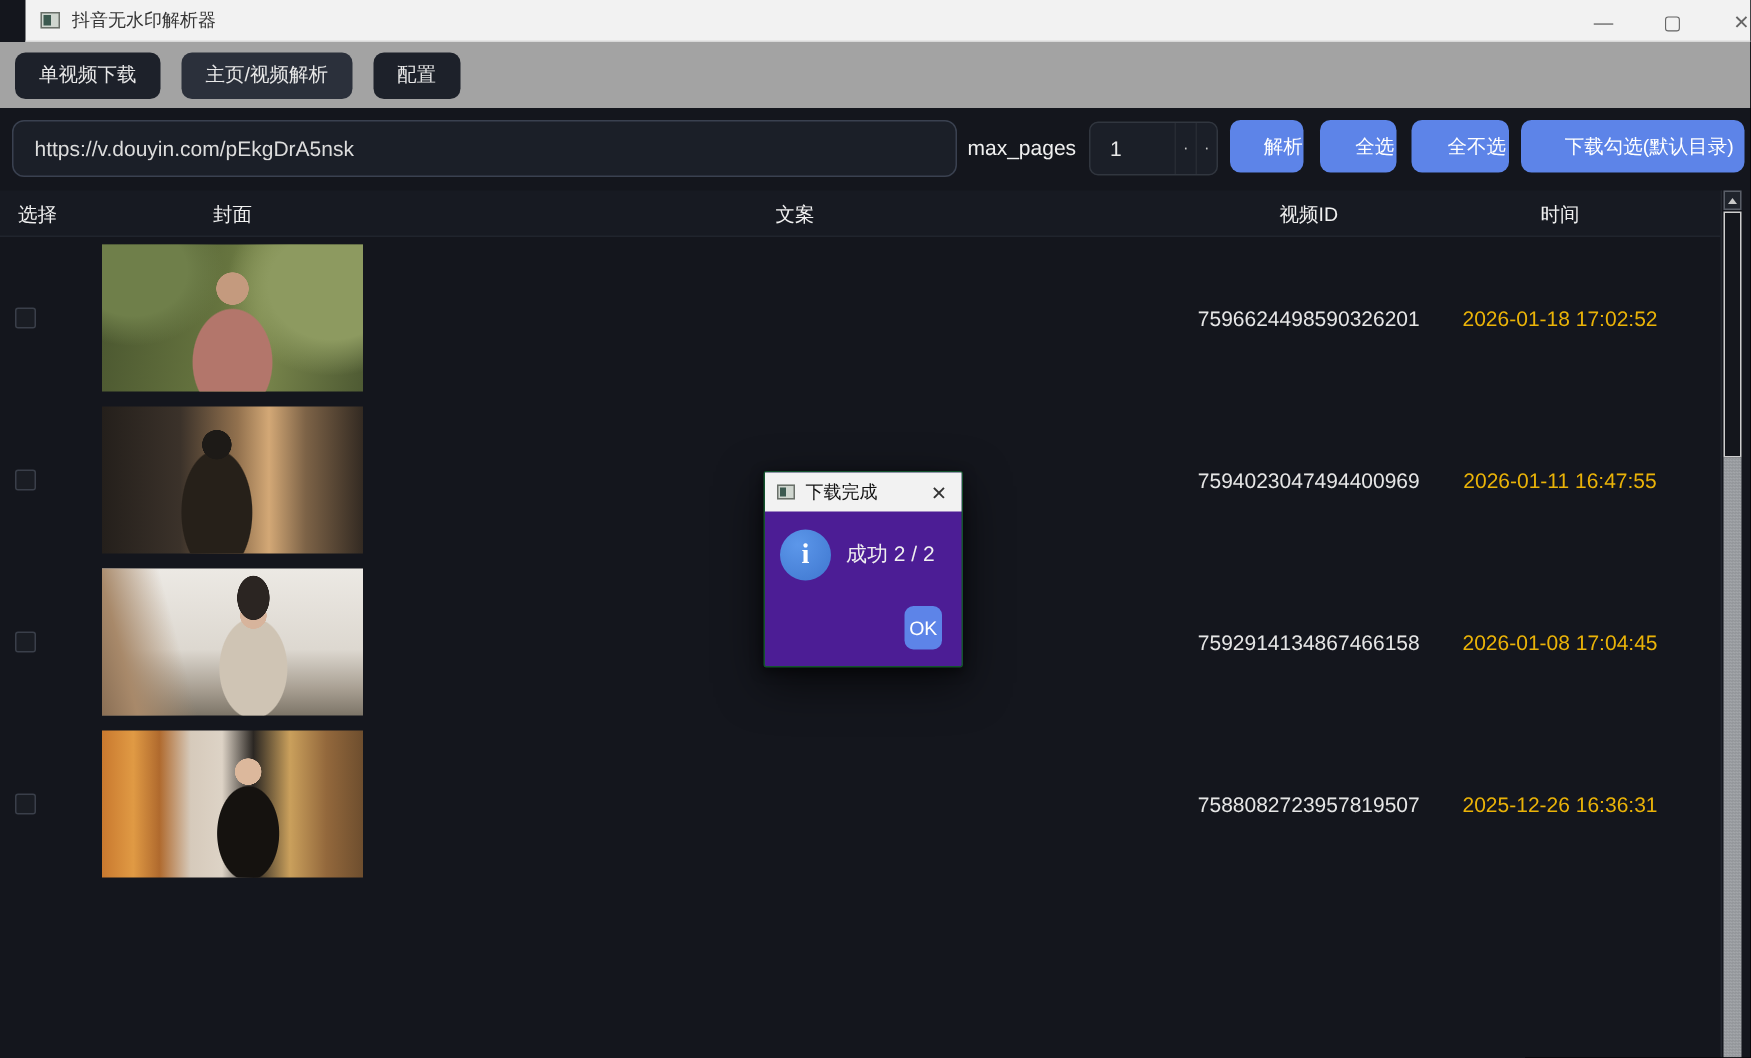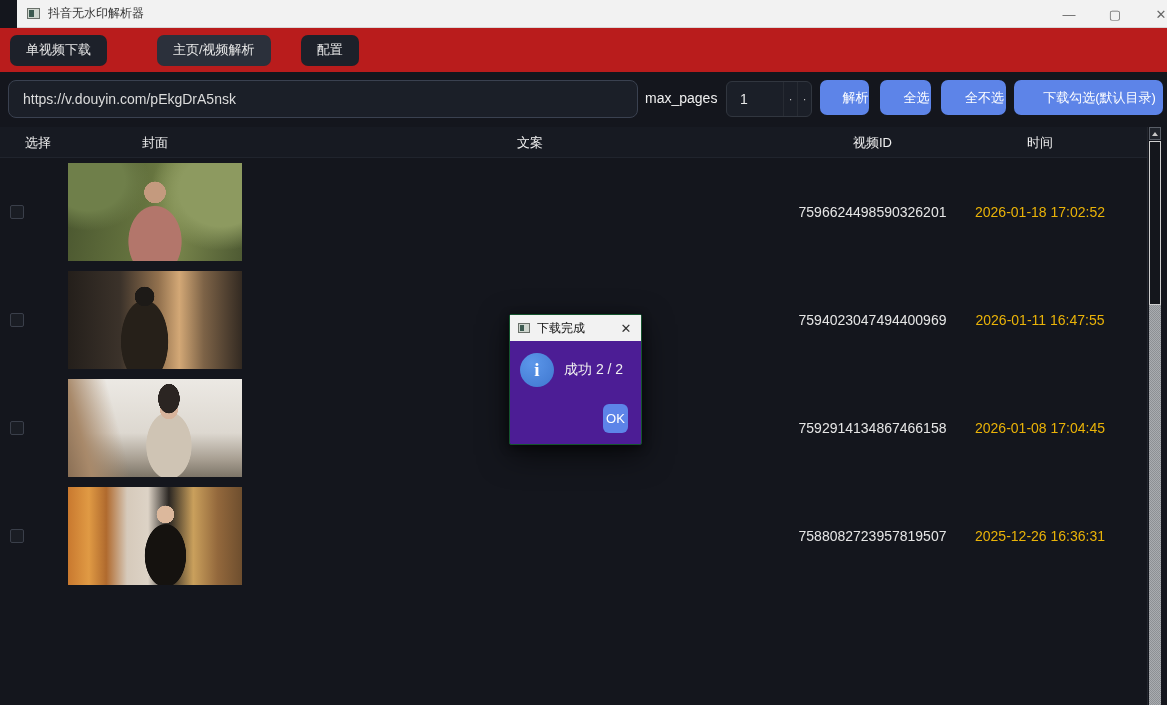--- a/index.html
+++ b/index.html
@@ -23,27 +23,27 @@
   .app-icon::after{ content:""; position:absolute; left:1px; top:1px; width:5px; height:7px; background:#3c5a50; }
   .titlebar .title{ margin-left:8px; font-size:12px; color:#333; }
   .win-controls{ position:absolute; right:0; top:0; height:28px; display:flex; }
   .win-btn{
     width:46px; height:28px; display:flex; align-items:center; justify-content:center;
     color:#666; font-size:13px; cursor:pointer;
   }
   
   .tabbar{
     position:absolute; left:0; top:28px; width:1167px; height:44px;
-    background:#b91c1c; display:flex; align-items:center; gap:30px; padding-left:10px;
+    background:#a3a3a3; display:flex; align-items:center; gap:14px; padding-left:10px;
   }
   .tab{
     height:31px; padding:0 16px; display:flex; align-items:center;
     border-radius:7px; background:#1d212a; color:#e8e8e8; font-size:13px; cursor:pointer;
   }
-  .tab.active{ background:#2b303b;margin-left:20px; }
+  .tab.active{ background:#2b303b; }
   
   .toolbar{ position:absolute; left:0; top:72px; width:1167px; height:52px; }
   .url-input{
     position:absolute; left:8px; top:8px; width:630px; height:38px;
     background:#1b1f28; border:1px solid #3a4150; border-radius:8px;
     color:#dcdcdc; font-size:14px; padding:0 14px; outline:none;
     font-family:"Liberation Sans", sans-serif;
   }
   .maxpages-label{ position:absolute; left:645px; top:18px; color:#f0f0f0; font-size:14px; }
   .spinbox{
@@ -70,21 +70,21 @@
   .btn-none{ left:941px; width:65px; }
   .btn-download{ left:1014px; width:149px; }
   
   .table{ position:absolute; left:0; top:127px; width:1147px; height:578px; }
   .thead{
     position:absolute; left:0; top:0; width:1147px; height:31px;
     background:#171a22; color:#f0f0f0; font-size:13px;
     border-bottom:1px solid #20242d;
   }
   .th{ position:absolute; top:7px; text-align:center; }
-  .th-select{ left:13px;  width:50px; }
+  .th-select{ left:0;  width:50px; }
   .th-cover{  left:68px;  width:174px; }
   .th-caption{left:250px; width:560px; }
   .th-id{     left:790px; width:165px; }
   .th-time{   left:960px; width:160px; }
   .tbody{ position:absolute; left:0; top:31px; width:1147px; height:547px; overflow:hidden; }
   .row{ position:absolute; left:0; width:1147px; height:108px; }
   .checkbox{
     position:absolute; left:10px; top:47px; width:14px; height:14px;
     background:#1a1d24; border:1px solid #3a3f4a; border-radius:2px; cursor:pointer;
   }

